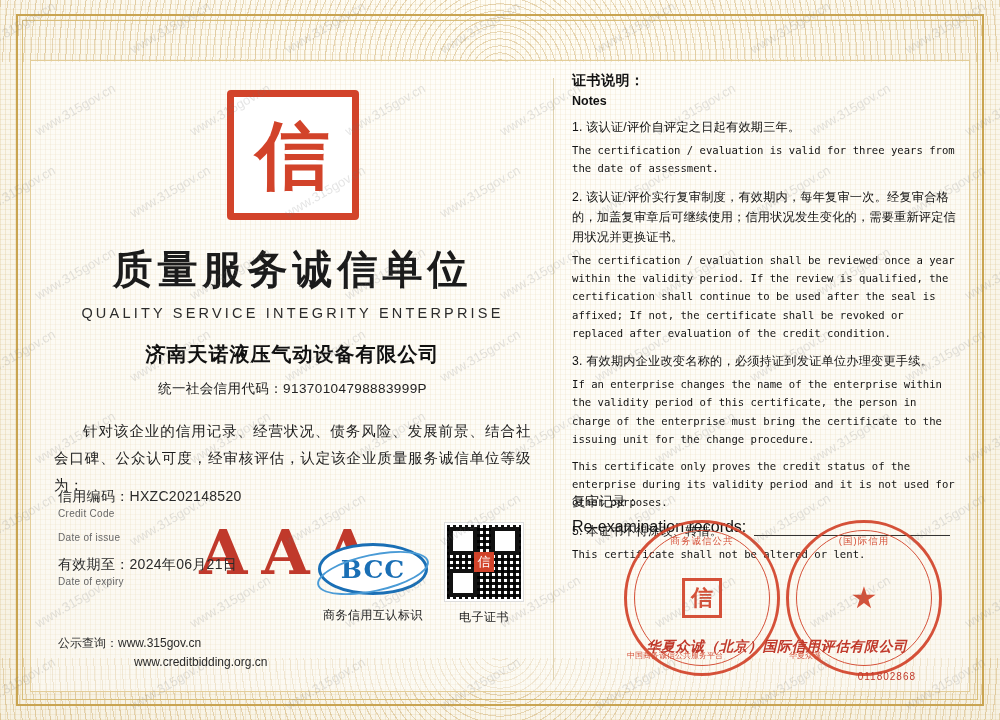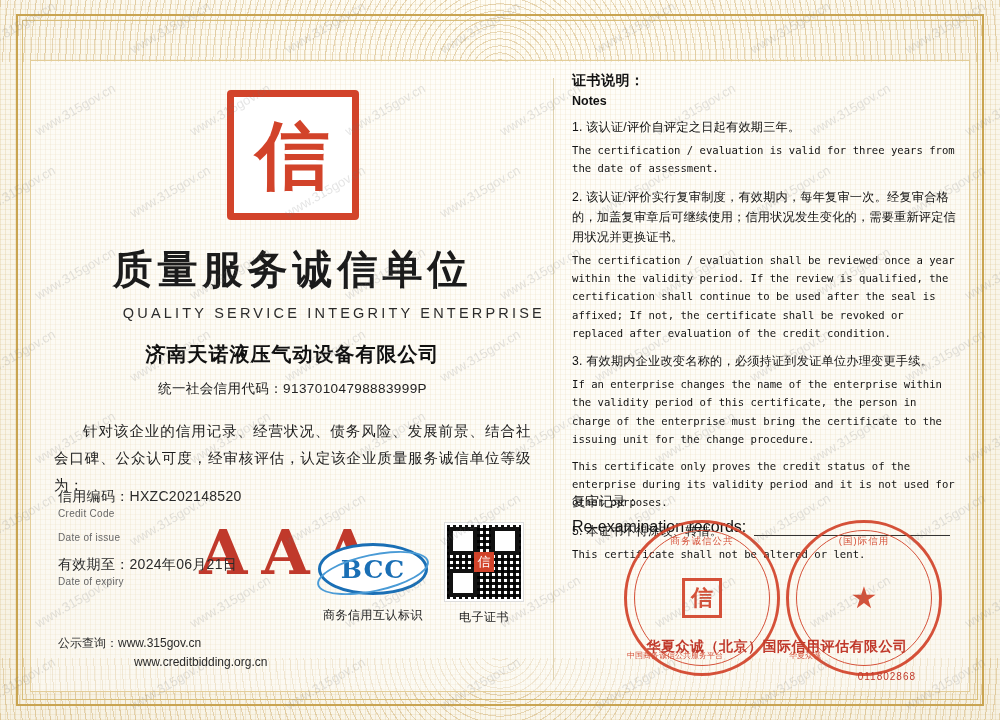--- a/index.html
+++ b/index.html
@@ -60,21 +60,21 @@
   .seal-logo .glyph{
     position:absolute;inset:0;display:flex;align-items:center;justify-content:center;
     color:#d2432a;font-family:"DejaVu Serif",serif;font-weight:bold;font-size:74px;line-height:1;
   }
   .title-cn{
     text-align:center;margin-top:22px;
     font-family:"DejaVu Serif","Liberation Serif",serif;
     font-weight:bold;font-size:40px;letter-spacing:5px;color:#1b1b1b;
   }
   .title-en{
-    text-align:right;margin-top:8px;
+    text-align:center;margin-top:8px;
     font-size:14.5px;letter-spacing:3.2px;color:#2b2b2b;
   }
   .company{
     text-align:center;margin-top:20px;
     font-family:Liberation Mono, monospace;
     font-weight:bold;font-size:20px;letter-spacing:1px;color:#111;
   }
   .credit-code-line{
     text-align:center;margin-top:12px;font-size:13.5px;color:#222;letter-spacing:.4px;
   }
@@ -159,21 +159,21 @@
     position:absolute;left:0;right:0;top:12px;text-align:center;
     font-size:9.5px;letter-spacing:1px;
   }
   .stamp .arc2{position:absolute;left:0;right:0;bottom:12px;text-align:left;font-size:8px;}
   .stamp-center-box{
     position:absolute;left:50%;top:50%;transform:translate(-50%,-50%);
     width:34px;height:34px;border:3px solid #d2432a;display:flex;align-items:center;justify-content:center;
     font-family:"DejaVu Serif",serif;font-weight:bold;font-size:22px;color:#d2432a;background:rgba(255,255,255,.2);
   }
   .stamp-caption{
-    position:absolute;right:18px;bottom:30px;width:330px;text-align:center;color:#c0392b;
+    position:absolute;right:18px;bottom:30px;width:330px;text-align:center;color:#c0392b;font-style:italic;
   }
   .stamp-caption .cn{font-size:14px;font-weight:bold;letter-spacing:.5px;}
   .stamp-caption .en{font-size:9.5px;margin-top:3px;}
   .stamp-code{
     position:absolute;right:44px;bottom:4px;font-size:10px;color:#c0392b;letter-spacing:1px;
   }
 
   
   .wm{
     position:absolute;inset:0;pointer-events:none;overflow:hidden;

